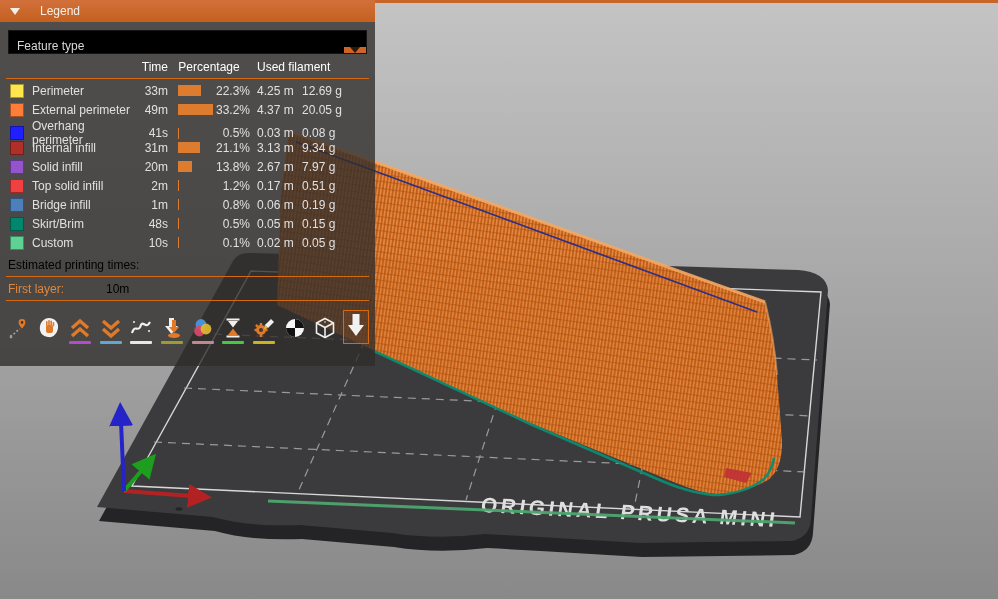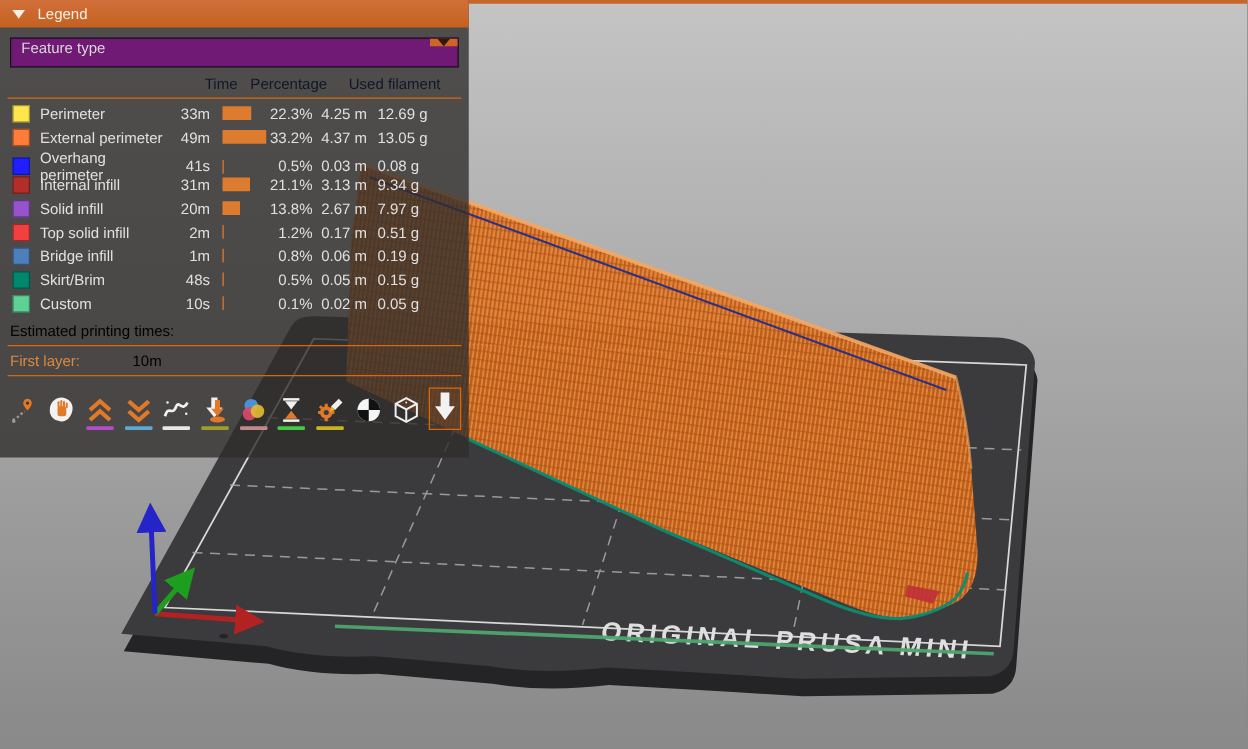--- a/index.html
+++ b/index.html
@@ -5,35 +5,35 @@
   html,body{margin:0;padding:0;background:#888;}
   #app{position:relative;width:998px;height:599px;overflow:hidden;
        font-family:"Liberation Sans","DejaVu Sans",sans-serif;}
   #scene{position:absolute;left:0;top:0;}
   #top-accent{position:absolute;left:0;top:0;width:998px;height:3px;background:#C8662A;}
 
   
   #legend-panel{position:absolute;left:0;top:0;width:375px;height:366px;
     background:rgba(47,45,43,0.78);color:#E2E2E2;font-size:12px;box-sizing:border-box;}
   .legend-header{height:22px;background:linear-gradient(#D1703A,#C4601F);
-    display:flex;align-items:center;gap:10px;padding:0 10px;color:#F6EFE7;
+    display:flex;align-items:center;gap:20px;padding:0 10px;color:#F6EFE7;
     font-size:12px;cursor:pointer;}
   .tri-down{display:inline-block;width:0;height:0;border-left:5px solid transparent;
     border-right:5px solid transparent;border-top:7px solid #F6EFE7;}
-  .feature-select{margin:8px 8px 4px 8px;height:22px;display:flex;align-items:flex-start;
-    background:#701a75;border:1px solid #151515;cursor:pointer;}
+  .feature-select{margin:8px 8px 4px 8px;height:22px;display:flex;align-items:flex-end;
+    background:#000000;border:1px solid #151515;cursor:pointer;}
   .feature-select .val{flex:1;display:flex;align-items:center;padding-left:8px;color:#D8D8D8;}
   .dd-btn{width:22px;background:#CE6526;display:flex;align-items:center;justify-content:center;}
   .dd-btn .tri{width:0;height:0;border-left:5px solid transparent;border-right:5px solid transparent;
     border-top:6px solid #2B1A0C;}
 
   
   .thead,.frow{display:grid;grid-template-columns:22px 100px 36px 42px 40px 52px 46px;
     align-items:center;height:19px;padding-left:10px;}
-  .thead{height:18px;margin-top:2px;color:#0f172a;margin-left:22px;}
+  .thead{height:18px;margin-top:2px;color:#ffffff;}
   .thead .h-time{grid-column:3;text-align:right;}
   .thead .h-pct{grid-column:4 / span 2;text-align:center;}
   .thead .h-fil{grid-column:6 / span 2;padding-left:7px;}
   hr.orange{border:0;border-top:1px solid #D4690F;margin:2px 6px;}
   .swatch{width:14px;height:14px;border:1px solid rgba(0,0,0,.35);box-sizing:border-box;}
   .frow .flabel{color:#E0E0E0;}
   .frow .ftime{text-align:right;color:#E0E0E0;}
   .frow .fbarwrap{padding-left:10px;}
   .frow .fbar{height:11px;background:#DD7B2E;}
   .frow .fpct{text-align:right;color:#E0E0E0;}
@@ -156,21 +156,21 @@
         </div>
         <div class="frow">
           <div class="swatch" style="background: rgb(255, 125, 56);"></div>
           <span class="flabel">External perimeter</span>
           <span class="ftime">49m</span>
           <div class="fbarwrap">
             <div class="fbar" style="width: 35px;"></div>
           </div>
           <span class="fpct">33.2%</span>
           <span class="fm">4.37 m</span>
-          <span class="fg">13.05 g</span>
+          <span class="fg">20.05 g</span>
         </div>
         <div class="frow">
           <div class="swatch" style="background: rgb(31, 31, 255);"></div>
           <span class="flabel">Overhang perimeter</span>
           <span class="ftime">41s</span>
           <div class="fbarwrap">
             <div class="fbar" style="width: 1px;"></div>
           </div>
           <span class="fpct">0.5%</span>
           <span class="fm">0.03 m</span>

